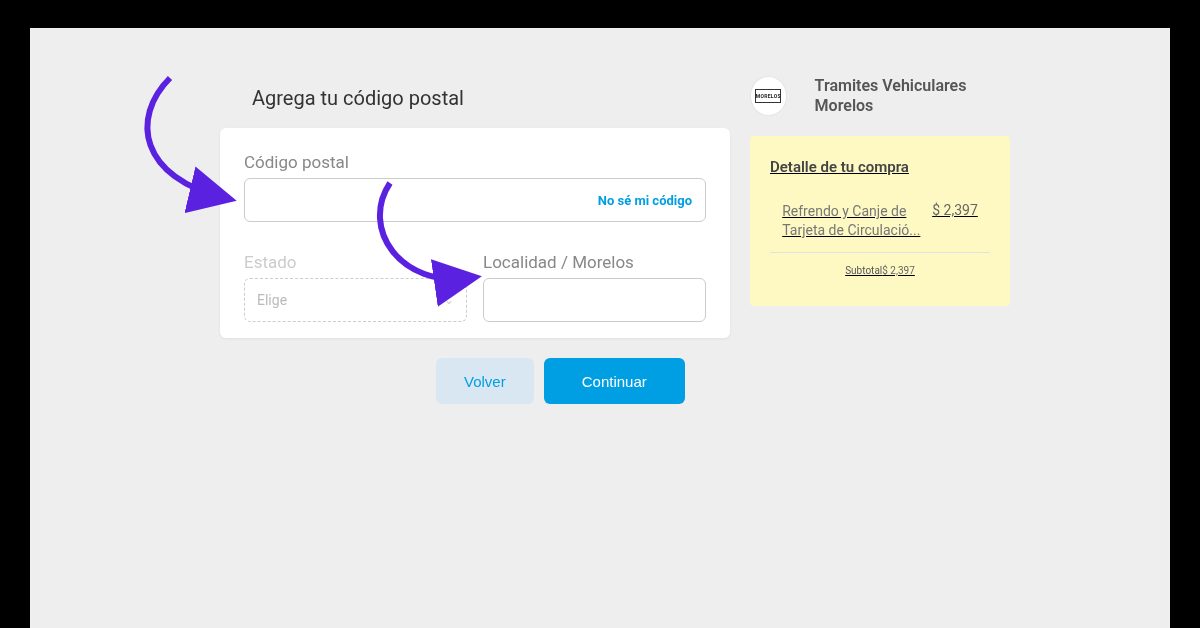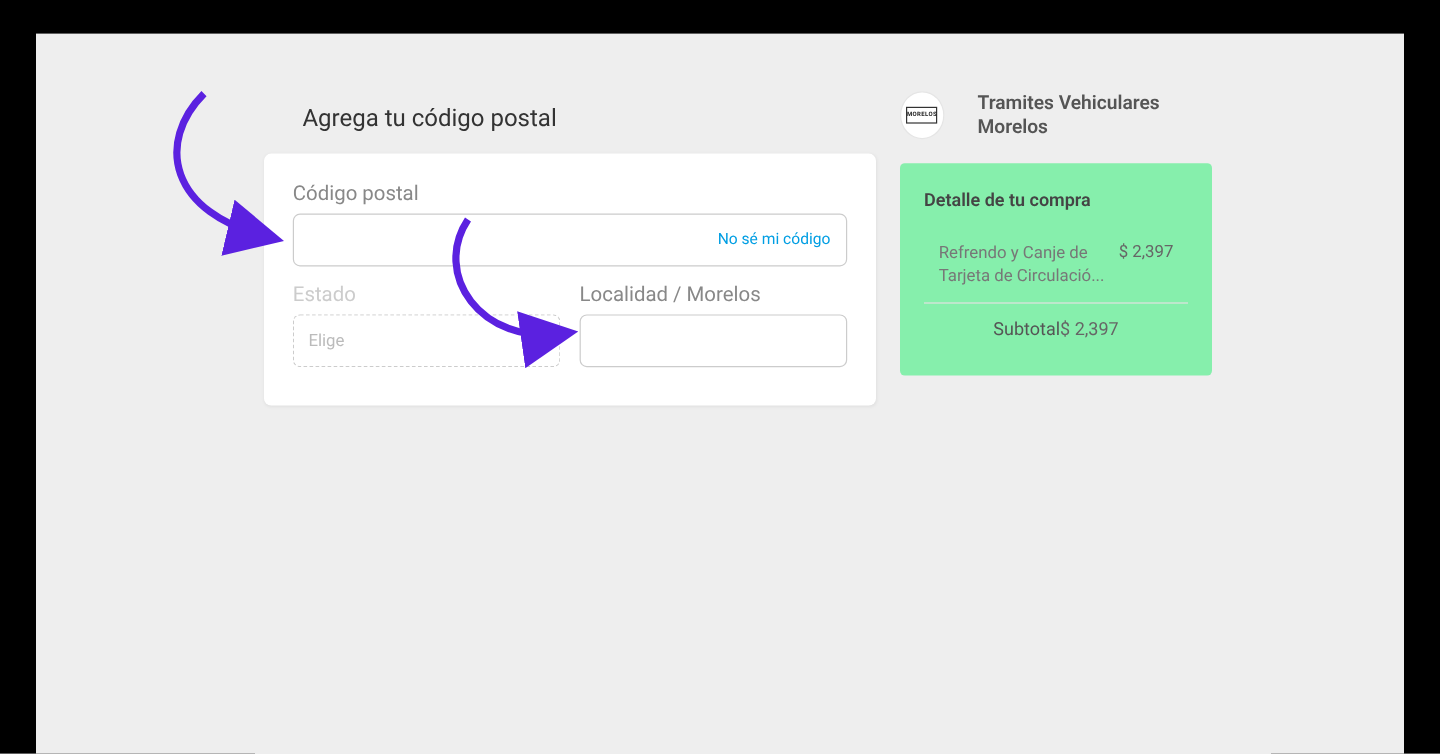--- a/index.html
+++ b/index.html
@@ -4,43 +4,43 @@
 <style>
   * { box-sizing: border-box; margin: 0; padding: 0; }
   html, body { width: 1200px; height: 628px; font-family: -apple-system, BlinkMacSystemFont, "Segoe UI", Roboto, Arial, sans-serif; }
   body { background: #000; }
   .canvas { position: relative; width: 1200px; height: 628px; }
   .blackbar { position: absolute; left: 0; top: 0; width: 1200px; height: 28px; background: #000; }
   .page { position: absolute; left: 30px; top: 28px; width: 1140px; height: 600px; background: #eeeeee; }
   .title { position: absolute; left: 190px; top: 58px; font-size: 20px; font-weight: 400; color: #333; margin-left: 32px; }
   .card { position: absolute; left: 190px; top: 100px; width: 510px; height: 210px; background: #fff; border-radius: 6px; box-shadow: 0 1px 3px rgba(0,0,0,0.06); padding: 24px 24px; }
   .label { font-size: 17px; color: #888; margin-bottom: 6px; display: block; }
-  .row { display: flex; gap: 16px; margin-top: 14px; justify-content: space-between; }
+  .row { display: flex; gap: 16px; margin-top: 30px; justify-content: space-between; }
   .col { flex: 1; }
   .input-wrap { position: relative; }
   .input { width: 100%; height: 44px; border: 1px solid #ccc; border-radius: 6px; padding: 0 12px; font-size: 14px; color: #333; background: #fff; }
-  .link-inside { position: absolute; right: 14px; top: 50%; transform: translateY(-50%); color: #009ee3; font-size: 13px; font-weight: 400; cursor: pointer; }
+  .link-inside { position: absolute; right: 14px; top: 50%; transform: translateY(-50%); color: #009ee3; font-size: 13px; font-weight: 700; cursor: pointer; }
   .select-disabled { width: 100%; height: 44px; border: 1px dashed #ccc; border-radius: 6px; padding: 0 12px; font-size: 14px; color: #bbb; display: flex; align-items: center; justify-content: space-between; gap: 48px; }
   .chevron { font-size: 12px; color: #ccc; }
   .btnrow { position: absolute; left: 406px; top: 330px; display: flex; gap: 10px; }
   .btn { height: 46px; border: none; border-radius: 6px; padding: 0 28px; font-size: 15px; font-weight: 500; cursor: pointer; }
   .btn-secondary { background: #d9e7f2; color: #009ee3; }
   .btn-primary { background: #009ee3; color: #fff; padding: 0 38px; }
   .sidebar { position: absolute; left: 720px; top: 48px; width: 260px; }
   .merchant { display: flex; align-items: center; gap: 28px; margin-bottom: 20px; }
   .merchant-logo { width: 40px; height: 40px; border-radius: 50%; background: #fff; border: 1px solid #e5e5e5; display: flex; align-items: center; justify-content: center; font-size: 6px; font-weight: bold; letter-spacing: 0.3px; color: #222; }
   .merchant-logo-inner { width: 26px; height: 14px; border: 1px solid #333; display: flex; align-items: center; justify-content: center; font-size: 5px; }
   .merchant-name { font-size: 16px; font-weight: 600; color: #555; line-height: 1.25; }
-  .detail-card { background: #86efac; border-radius: 4px; padding: 22px 20px; }
+  .detail-card { background: #fef9c3; border-radius: 4px; padding: 22px 20px; text-decoration: underline; }
   .detail-title { font-size: 15px; font-weight: 600; color: #444; margin-bottom: 18px; }
   .line { display: flex; justify-content: center; font-size: 14px; color: #777; padding: 8px 0; }
   .line .itemname { max-width: 150px; line-height: 1.35; }
   .line .price { color: #666; white-space: nowrap; }
   .divider { border-top: 1px solid #e2e2e2; margin: 4px 0; }
-  .subtotal { font-size: 15px; color: #555; }
+  .subtotal { font-size: 10px; color: #555; }
   .arrow { position: absolute; pointer-events: none; }
 </style>
 </head>
 <body>
 
 <div class="canvas">
   <div class="blackbar"></div>
   <div class="page">
 
     <h1 class="title">Agrega tu código postal</h1>
@@ -59,20 +59,24 @@
             <span class="chevron">⌄</span>
           </div>
         </div>
         <div class="col">
           <label class="label">Localidad / Morelos</label>
           <input type="text" class="input" style="">
         </div>
       </div>
     </div>
 
+    <div class="btnrow">
+      <button class="btn btn-secondary">Volver</button>
+      <button class="btn btn-primary">Continuar</button>
+    </div>
 
     <div class="sidebar">
       <div class="merchant">
         <div class="merchant-logo">
           <div class="merchant-logo-inner">MORELOS</div>
         </div>
         <div class="merchant-name">Tramites Vehiculares Morelos</div>
       </div>
       <div class="detail-card">
         <div class="detail-title">Detalle de tu compra</div>

